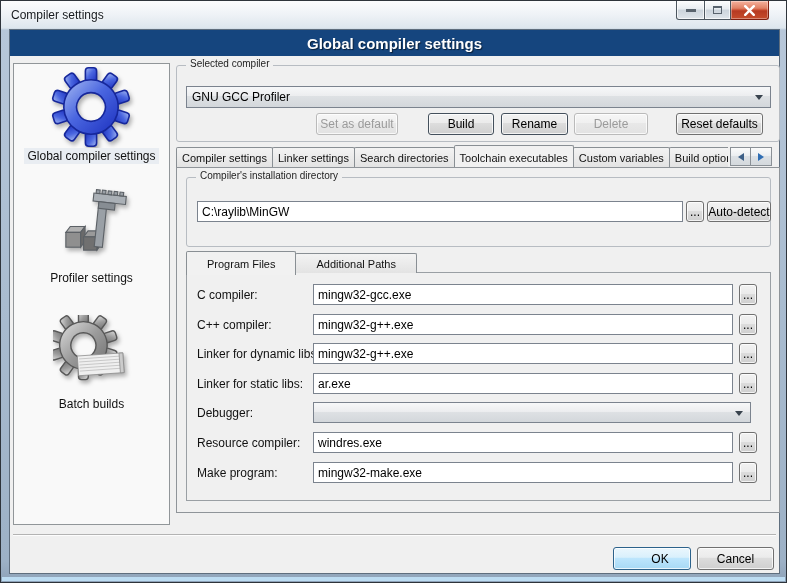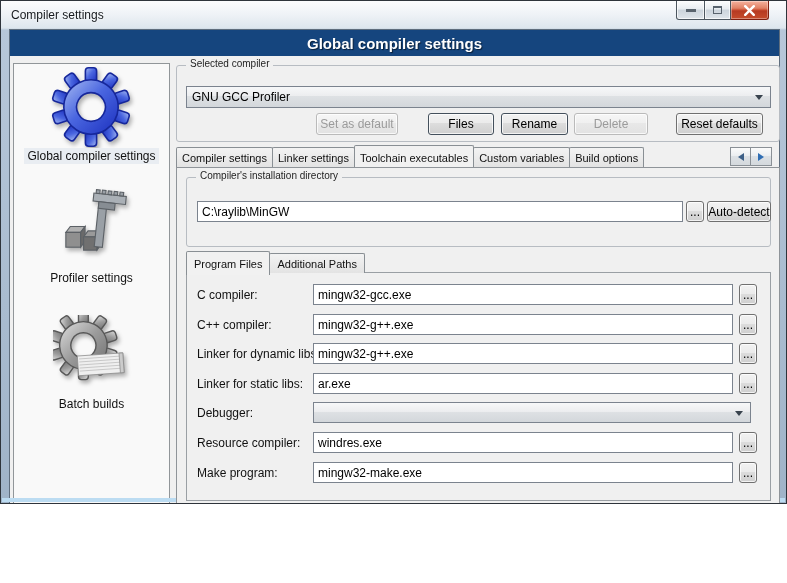--- a/index.html
+++ b/index.html
@@ -1,19 +1,19 @@
 <!DOCTYPE html>
 <html><head>
 <meta charset="utf-8">
 <style>
   html,body{margin:0;padding:0;background:#ffffff;}
   *{box-sizing:border-box;}
   body{font-family:"Liberation Sans", sans-serif;}
 
-  .frame{position:relative;width:787px;height:504px;
+  .frame{position:relative;width:787px;height:583px;
     background:linear-gradient(180deg,#fbfcfd 0px,#eef2f6 14px,#dde6ee 27px,#b7c7d9 29px,#a9bcd0 300px,#9db1c6 560px,#8ea2b8 100%);
     border:1px solid #2e343b; overflow:hidden;}
   .frame-bottom-glow{position:absolute;left:1px;right:1px;bottom:1px;height:4px;background:#bcdcf2;}
 
   
   .titlebar{position:absolute;left:0;top:0;width:100%;height:28px;}
   .title-text{position:absolute;left:10px;top:0;line-height:28px;font-size:12px;color:#15191d;text-shadow:0 0 3px #ffffff;}
   .caption-group{position:absolute;right:17px;top:0;display:flex;}
   .cap-btn{height:19px;border:1px solid #4c565f;border-top:none;display:flex;align-items:center;justify-content:center;
     background:linear-gradient(180deg,#fdfdfd,#e8ecf0 45%,#ccd4dc 50%,#dfe5ea);box-shadow:inset 0 0 0 1px rgba(255,255,255,.7);}
@@ -67,21 +67,21 @@
   .tab-arrow-btn + .tab-arrow-btn{border-left:none;}
   .tri-left{width:0;height:0;border-top:4px solid transparent;border-bottom:4px solid transparent;border-right:6px solid #3d5f86;}
   .tri-right{width:0;height:0;border-top:4px solid transparent;border-bottom:4px solid transparent;border-left:6px solid #2f6db3;}
 
   .tab-panel{position:absolute;left:175px;top:166px;width:604px;height:346px;background:#f0f0f0;border:1px solid #8f9499;z-index:1;}
 
   .note{position:absolute;left:196px;top:227px;width:572px;font-size:11px;color:#b22626;white-space:nowrap;overflow:hidden;}
 
   
   .subtabs-row{position:absolute;left:185px;top:250px;height:22px;display:flex;align-items:flex-end;z-index:4;}
-  .subtab{height:20px;display:flex;align-items:center;padding:0 7px;font-size:11px;color:#111;white-space:nowrap;
+  .subtab{height:20px;display:flex;align-items:center;padding:0 20px;font-size:11px;color:#111;white-space:nowrap;
     background:linear-gradient(180deg,#f3f3f3,#e3e3e3);border:1px solid #898f94;border-bottom:none;border-radius:2px 2px 0 0;margin-right:-1px;}
   .subtab.active{height:24px;margin-bottom:-2px;background:#f1f1f1;z-index:5;position:relative;}
   .inner-panel{position:absolute;left:185px;top:271px;width:585px;height:229px;background:#f0f0f0;border:1px solid #9a9fa4;z-index:1;}
 
   .field-label{position:absolute;left:196px;font-size:12px;color:#111;white-space:nowrap;}
 
   .separator{position:absolute;left:12px;top:533px;width:763px;height:2px;border-top:1px solid #b3b3b3;border-bottom:1px solid #fdfdfd;}
 </style>
 </head>
 <body>
@@ -201,28 +201,29 @@
   </div>
 
   <div class="groupbox" style="left:175px;top:64px;width:604px;height:77px;">
     <span class="legend">Selected compiler</span>
   </div>
   <div class="combo" style="left:185px;top:85px;width:585px;height:22px;">
     <span>GNU GCC Profiler</span>
     <span class="arrow-down"></span>
   </div>
   <div class="btn disabled" style="left:315px;top:112px;width:82px;height:22px;">Set as default</div>
-  <div class="btn strong" style="left:427px;top:112px;width:66px;height:22px;">Files</div>
+  <div class="btn strong" style="left:427px;top:112px;width:66px;height:22px;">Build</div>
   <div class="btn strong" style="left:500px;top:112px;width:67px;height:22px;">Rename</div>
   <div class="btn disabled" style="left:573px;top:112px;width:74px;height:22px;">Delete</div>
   <div class="btn" style="left:675px;top:112px;width:87px;height:22px;">Reset defaults</div>
 
   <div class="tabs-row">
     <div class="tab">Compiler settings</div>
     <div class="tab">Linker settings</div>
+    <div class="tab">Search directories</div>
     <div class="tab active">Toolchain executables</div>
     <div class="tab">Custom variables</div>
     <div class="tab">Build options</div>
 
   </div>
   <div class="tab-arrows">
     <div class="tab-arrow-btn">
         <span class="tri-left"></span>
       </div>
     <div class="tab-arrow-btn">

